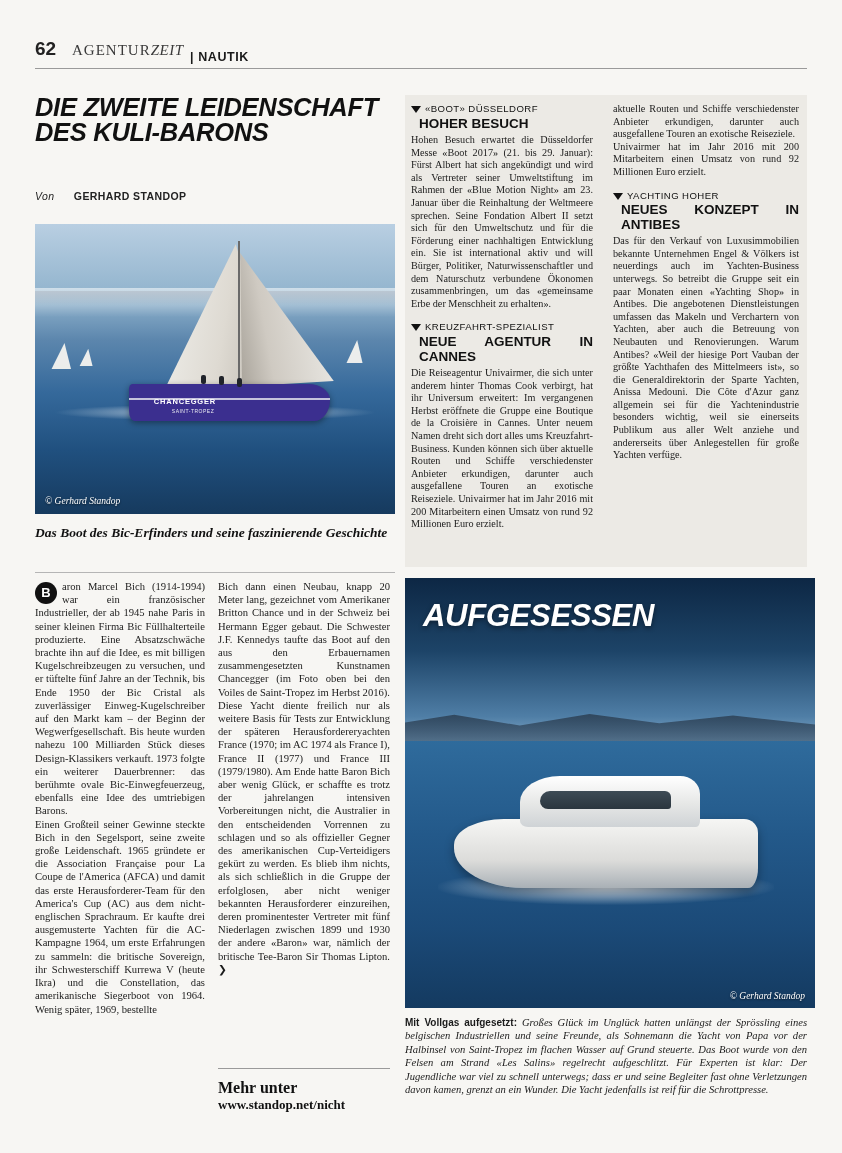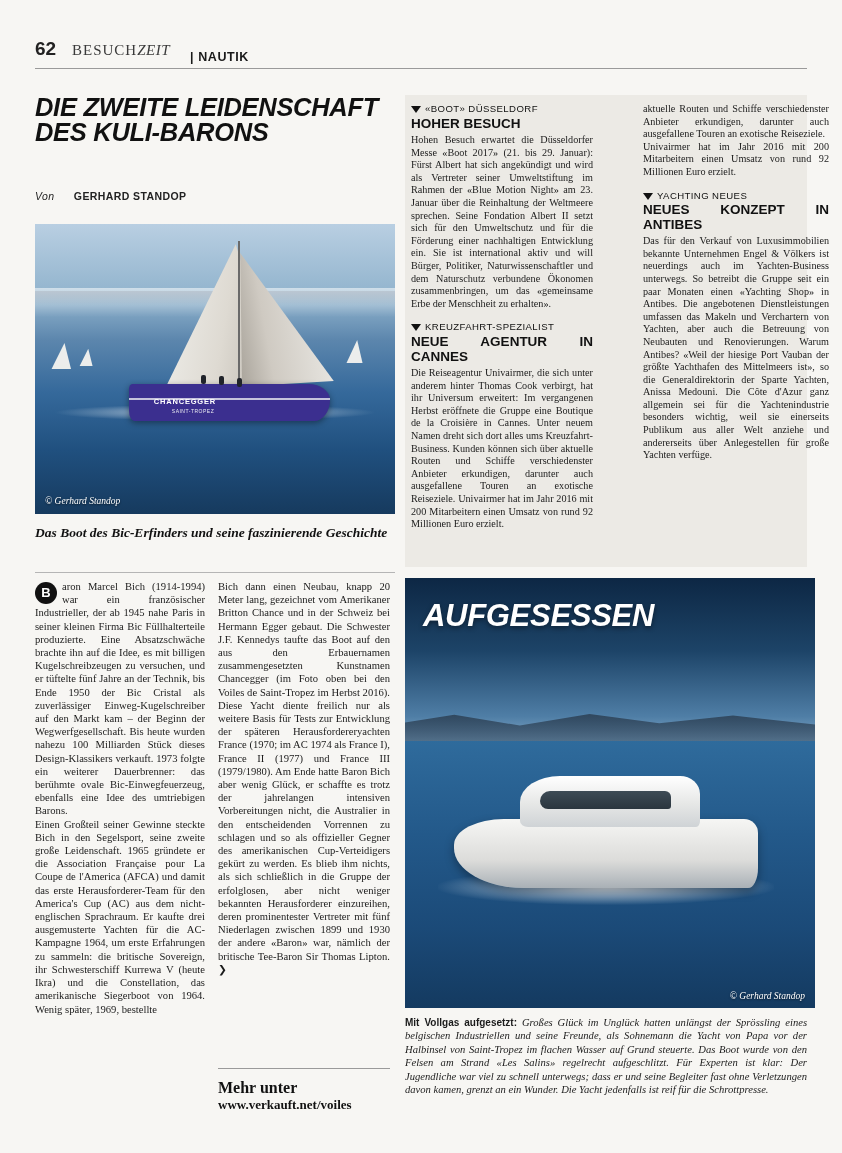--- a/index.html
+++ b/index.html
@@ -244,21 +244,21 @@
   }
   .nb-col {
     position: absolute;
     font-family: "Liberation Serif", serif;
     font-size: 10.2px;
     line-height: 12.6px;
     text-align: justify;
     color: #1b1b1b;
   }
   .nbc1 { left: 411px; top: 103px; width: 182px; }
-  .nbc2 { left: 643px; top: 103px; width: 186px; }
+  .nbc2 { left: 613px; top: 103px; width: 186px; }
   .nb-kicker {
     font-family: "Liberation Sans", sans-serif;
     font-size: 9.6px;
     letter-spacing: 0.4px;
     color: #111;
     margin-bottom: 1px;
   }
   .tri {
     display: inline-block;
     width: 0; height: 0;
@@ -267,21 +267,21 @@
     border-top: 7px solid #111;
     margin-right: 4px;
     vertical-align: -1px;
   }
   .nb-head {
     font-family: "Liberation Sans", sans-serif;
     font-weight: bold;
     font-size: 13.5px;
     line-height: 14.5px;
     color: #111;
-    margin: 1px 0 3px 0;
+    margin: 1px 0 3px 8px;
   }
   .nb-body { margin: 0; }
   .nb-gap { height: 11px; }
   
   .photo-yacht {
     position: absolute;
     left: 405px; top: 578px;
     width: 410px; height: 430px;
     overflow: hidden;
     background: #27527e;
@@ -360,21 +360,21 @@
   i.it { font-style: italic; }
 </style>
 </head>
 <body>
 
 <div class="page">
 
   <div class="header">
     <div class="folio">62</div>
     <div class="masthead">
-      <span class="riv">BESUCH</span><span class="zeit">ZEIT</span>
+      <span class="riv">AGENTUR</span><span class="zeit">ZEIT</span>
     </div>
     <div class="rubrik">| <span>NAUTIK</span></div>
   </div>
   <div class="rule-top"></div>
 
   <div class="headline">DIE ZWEITE LEIDENSCHAFT DES KULI-BARONS</div>
   <div class="byline">
     <span class="von">Von</span>
     <span class="name">GERHARD STANDOP</span>
   </div>
@@ -408,21 +408,21 @@
     <p>Einen Großteil seiner Gewinne steckte Bich in den Segelsport, seine zweite große Leidenschaft. 1965 gründete er die Association Française pour La Coupe de l'America (AFCA) und damit das erste Herausforderer-Team für den America's Cup (AC) aus dem nicht-englischen Sprachraum. Er kaufte drei ausgemusterte Yachten für die AC-Kampagne 1964, um erste Erfahrungen zu sammeln: die britische Sovereign, ihr Schwesterschiff Kurrewa V (heute Ikra) und die Constellation, das amerikanische Siegerboot von 1964. Wenig später, 1969, bestellte</p>
   </div>
 
   <div class="col col2">
     <p>Bich dann einen Neubau, knapp 20 Meter lang, gezeichnet vom Amerikaner Britton Chance und in der Schweiz bei Hermann Egger gebaut. Die Schwester J.F. Kennedys taufte das Boot auf den aus den Erbauernamen zusammengesetzten Kunstnamen Chancegger (im Foto oben bei den Voiles de Saint-Tropez im Herbst 2016). Diese Yacht diente freilich nur als weitere Basis für Tests zur Entwicklung der späteren Herausfordereryachten France (1970; im AC 1974 als France I), France II (1977) und France III (1979/1980). Am Ende hatte Baron Bich aber wenig Glück, er schaffte es trotz der jahrelangen intensiven Vorbereitungen nicht, die Australier in den entscheidenden Vorrennen zu schlagen und so als offizieller Gegner des amerikanischen Cup-Verteidigers gekürt zu werden. Es blieb ihm nichts, als sich schließlich in die Gruppe der erfolglosen, aber nicht weniger bekannten Herausforderer einzureihen, deren prominentester Vertreter mit fünf Niederlagen zwischen 1899 und 1930 der andere «Baron» war, nämlich der britische Tee-Baron Sir Thomas Lipton. ❯</p>
   </div>
 
   <div class="more-rule"></div>
   <div class="more">
     <div class="more-title">Mehr unter</div>
-    <div class="more-url">www.verkauft.net/voiles</div>
+    <div class="more-url">www.standop.net/nicht</div>
   </div>
 
   <div class="newsbox"></div>
 
   <div class="nb-col nbc1">
     <div>
       <div class="nb-kicker"><span class="tri"></span><span>«BOOT» DÜSSELDORF</span></div>
       <div class="nb-head">HOHER BESUCH</div>
       <p class="nb-body">Hohen Besuch erwartet die Düsseldorfer Messe «Boot 2017» (21. bis 29. Januar): Fürst Albert hat sich angekündigt und wird als Vertreter seiner Umweltstiftung im Rahmen der «Blue Motion Night» am 23. Januar über die Reinhaltung der Weltmeere sprechen. Seine Fondation Albert II setzt sich für den Umweltschutz und für die Förderung einer nachhaltigen Entwicklung ein. Sie ist international aktiv und will Bürger, Politiker, Naturwissenschaftler und dem Naturschutz verbundene Ökonomen zusammenbringen, um das «gemeinsame Erbe der Menschheit zu erhalten».</p>
     </div>
@@ -431,21 +431,21 @@
       <div class="nb-kicker"><span class="tri"></span><span>KREUZFAHRT-SPEZIALIST</span></div>
       <div class="nb-head">NEUE AGENTUR IN CANNES</div>
       <p class="nb-body">Die Reiseagentur Univairmer, die sich unter anderem hinter Thomas Cook verbirgt, hat ihr Universum erweitert: Im vergangenen Herbst eröffnete die Gruppe eine Boutique de la Croisière in Cannes. Unter neuem Namen dreht sich dort alles ums Kreuzfahrt-Business. Kunden können sich über aktuelle Routen und Schiffe verschiedenster Anbieter erkundigen, darunter auch ausgefallene Touren an exotische Reiseziele. Univairmer hat im Jahr 2016 mit 200 Mitarbeitern einen Umsatz von rund 92 Millionen Euro erzielt.</p>
     </div>
   </div>
 
   <div class="nb-col nbc2">
     <p class="nb-body">aktuelle Routen und Schiffe verschiedenster Anbieter erkundigen, darunter auch ausgefallene Touren an exotische Reiseziele.<br>Univairmer hat im Jahr 2016 mit 200 Mitarbeitern einen Umsatz von rund 92 Millionen Euro erzielt.</p>
     <div class="nb-gap"></div>
     <div>
-      <div class="nb-kicker"><span class="tri"></span><span>YACHTING NEUES</span></div>
+      <div class="nb-kicker"><span class="tri"></span><span>YACHTING HOHER</span></div>
       <div class="nb-head">NEUES KONZEPT IN ANTIBES</div>
       <p class="nb-body">Das für den Verkauf von Luxusimmobilien bekannte Unternehmen Engel &amp; Völkers ist neuerdings auch im Yachten-Business unterwegs. So betreibt die Gruppe seit ein paar Monaten einen «Yachting Shop» in Antibes. Die angebotenen Dienstleistungen umfassen das Makeln und Verchartern von Yachten, aber auch die Betreuung von Neubauten und Renovierungen. Warum Antibes? «Weil der hiesige Port Vauban der größte Yachthafen des Mittelmeers ist», so die Generaldirektorin der Sparte Yachten, Anissa Medouni. Die Côte d'Azur ganz allgemein sei für die Yachtenindustrie besonders wichtig, weil sie einerseits Publikum aus aller Welt anziehe und andererseits über Anlegestellen für große Yachten verfüge.</p>
     </div>
   </div>
 
   <div class="photo-yacht">
     <div class="y-sky"></div>
     <div class="y-hills"></div>
     <div class="y-sea"></div>
     <div class="y-foam"></div>

